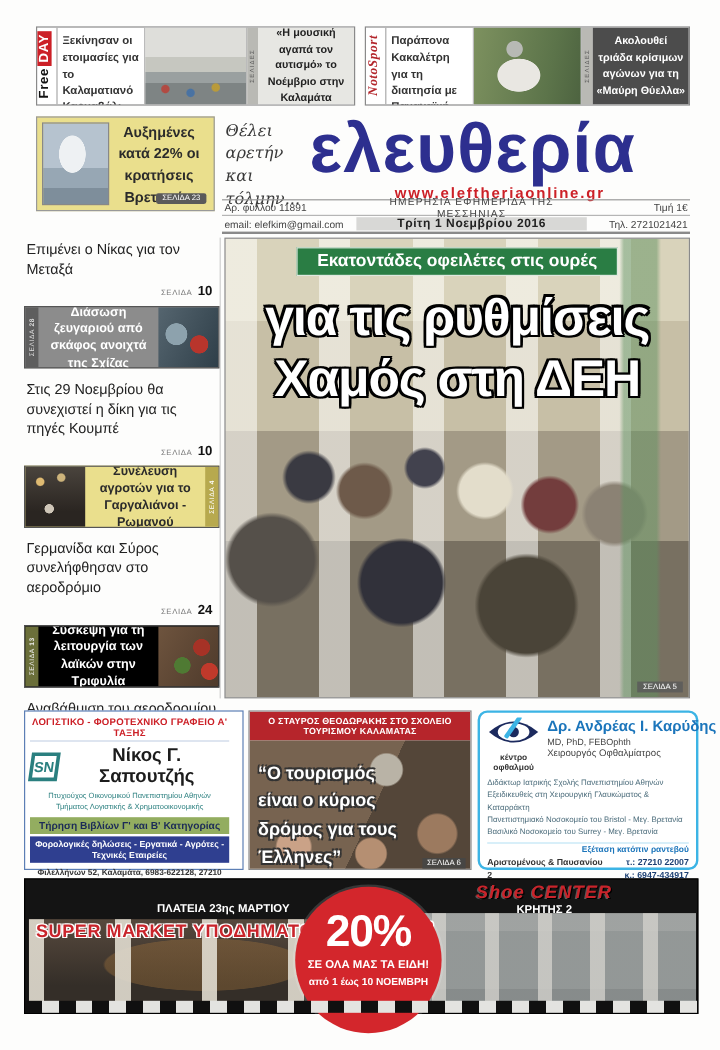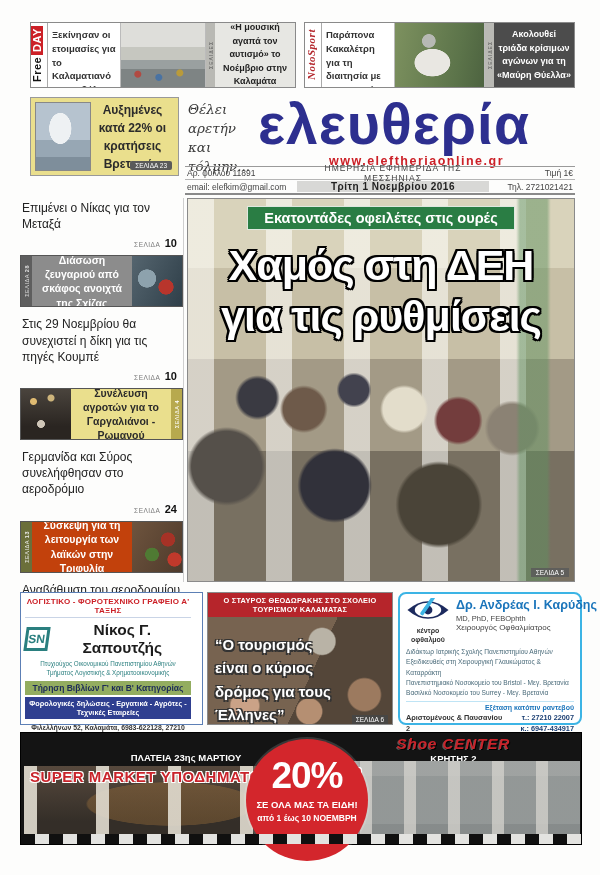--- a/index.html
+++ b/index.html
@@ -51,21 +51,21 @@
   .sb-page .pl { font-size:6.5px; color:#777; letter-spacing:.5px; }
   .sb-page b { font-size:11px; color:#111; }
   .sb-box { display:flex; border:1px solid #555; height:52px; margin:4px 0 7px 0; overflow:hidden; }
   .sb-box .bphoto { width:50px; }
   .sb-box .btext { flex:1; display:flex; align-items:center; justify-content:center; text-align:center; font-size:10.5px; font-weight:bold; line-height:1.35; padding:2px 3px; }
   .sb-box .bstrip { width:11px; display:flex; align-items:center; justify-content:center; }
   .sb-box .bstrip .vtext { font-size:5.5px; letter-spacing:.5px; }
   .box-gray { background:#8c8c8c; }
   .box-gray .btext { color:#fff; }
   .box-gray .bstrip { background:#5e5e5e; color:#ddd; }
-  .box-dark { background:#c2410c; }
+  .box-dark { background:#000000; }
   .box-dark .btext { color:#fff; }
   .box-dark .bstrip { background:#6b6f3a; color:#eee; }
   .box-yellow { background:#eadf8d; }
   .box-yellow .btext { color:#2b2b2b; }
   .box-yellow .bstrip { background:#b7a94e; color:#fff; }
 
   
   .main-story { border:1px solid #8a8a8a; overflow:hidden; }
   .kicker-wrap { text-align:center; padding-top:7px; }
   .kicker { display:inline-block; background:#2a7d44; border:1px solid #dfe8df; color:#fff; font-weight:bold; font-size:14.5px; padding:3px 16px; }
@@ -289,22 +289,22 @@
 
   </div>
 
   <div class="abs" style="left:183px; top:198px; height:384px; border-left:1px solid #cfcfcf;"></div>
 
   <div class="main-story abs ph-main-queue" style="left:187px; top:198px; width:388px; height:384px;">
     <div class="kicker-wrap">
       <span class="kicker">Εκατοντάδες οφειλέτες στις ουρές</span>
     </div>
     <div class="headline">
+      <div>για τις ρυθμίσεις</div>
       <div>Χαμός στη ΔΕΗ</div>
-      <div>για τις ρυθμίσεις</div>
     </div>
     <div class="main-badge">ΣΕΛΙΔΑ 5</div>
   </div>
 
   <div class="acc-ad abs" style="left:20px; top:592px; width:183px; height:133px;">
     <div class="acc-h">ΛΟΓΙΣΤΙΚΟ - ΦΟΡΟΤΕΧΝΙΚΟ ΓΡΑΦΕΙΟ Α' ΤΑΞΗΣ</div>
     <div class="acc-name-row">
       <div class="sn-logo">SN</div>
       <div class="acc-name">Νίκος Γ. Σαπουτζής</div>
     </div>

